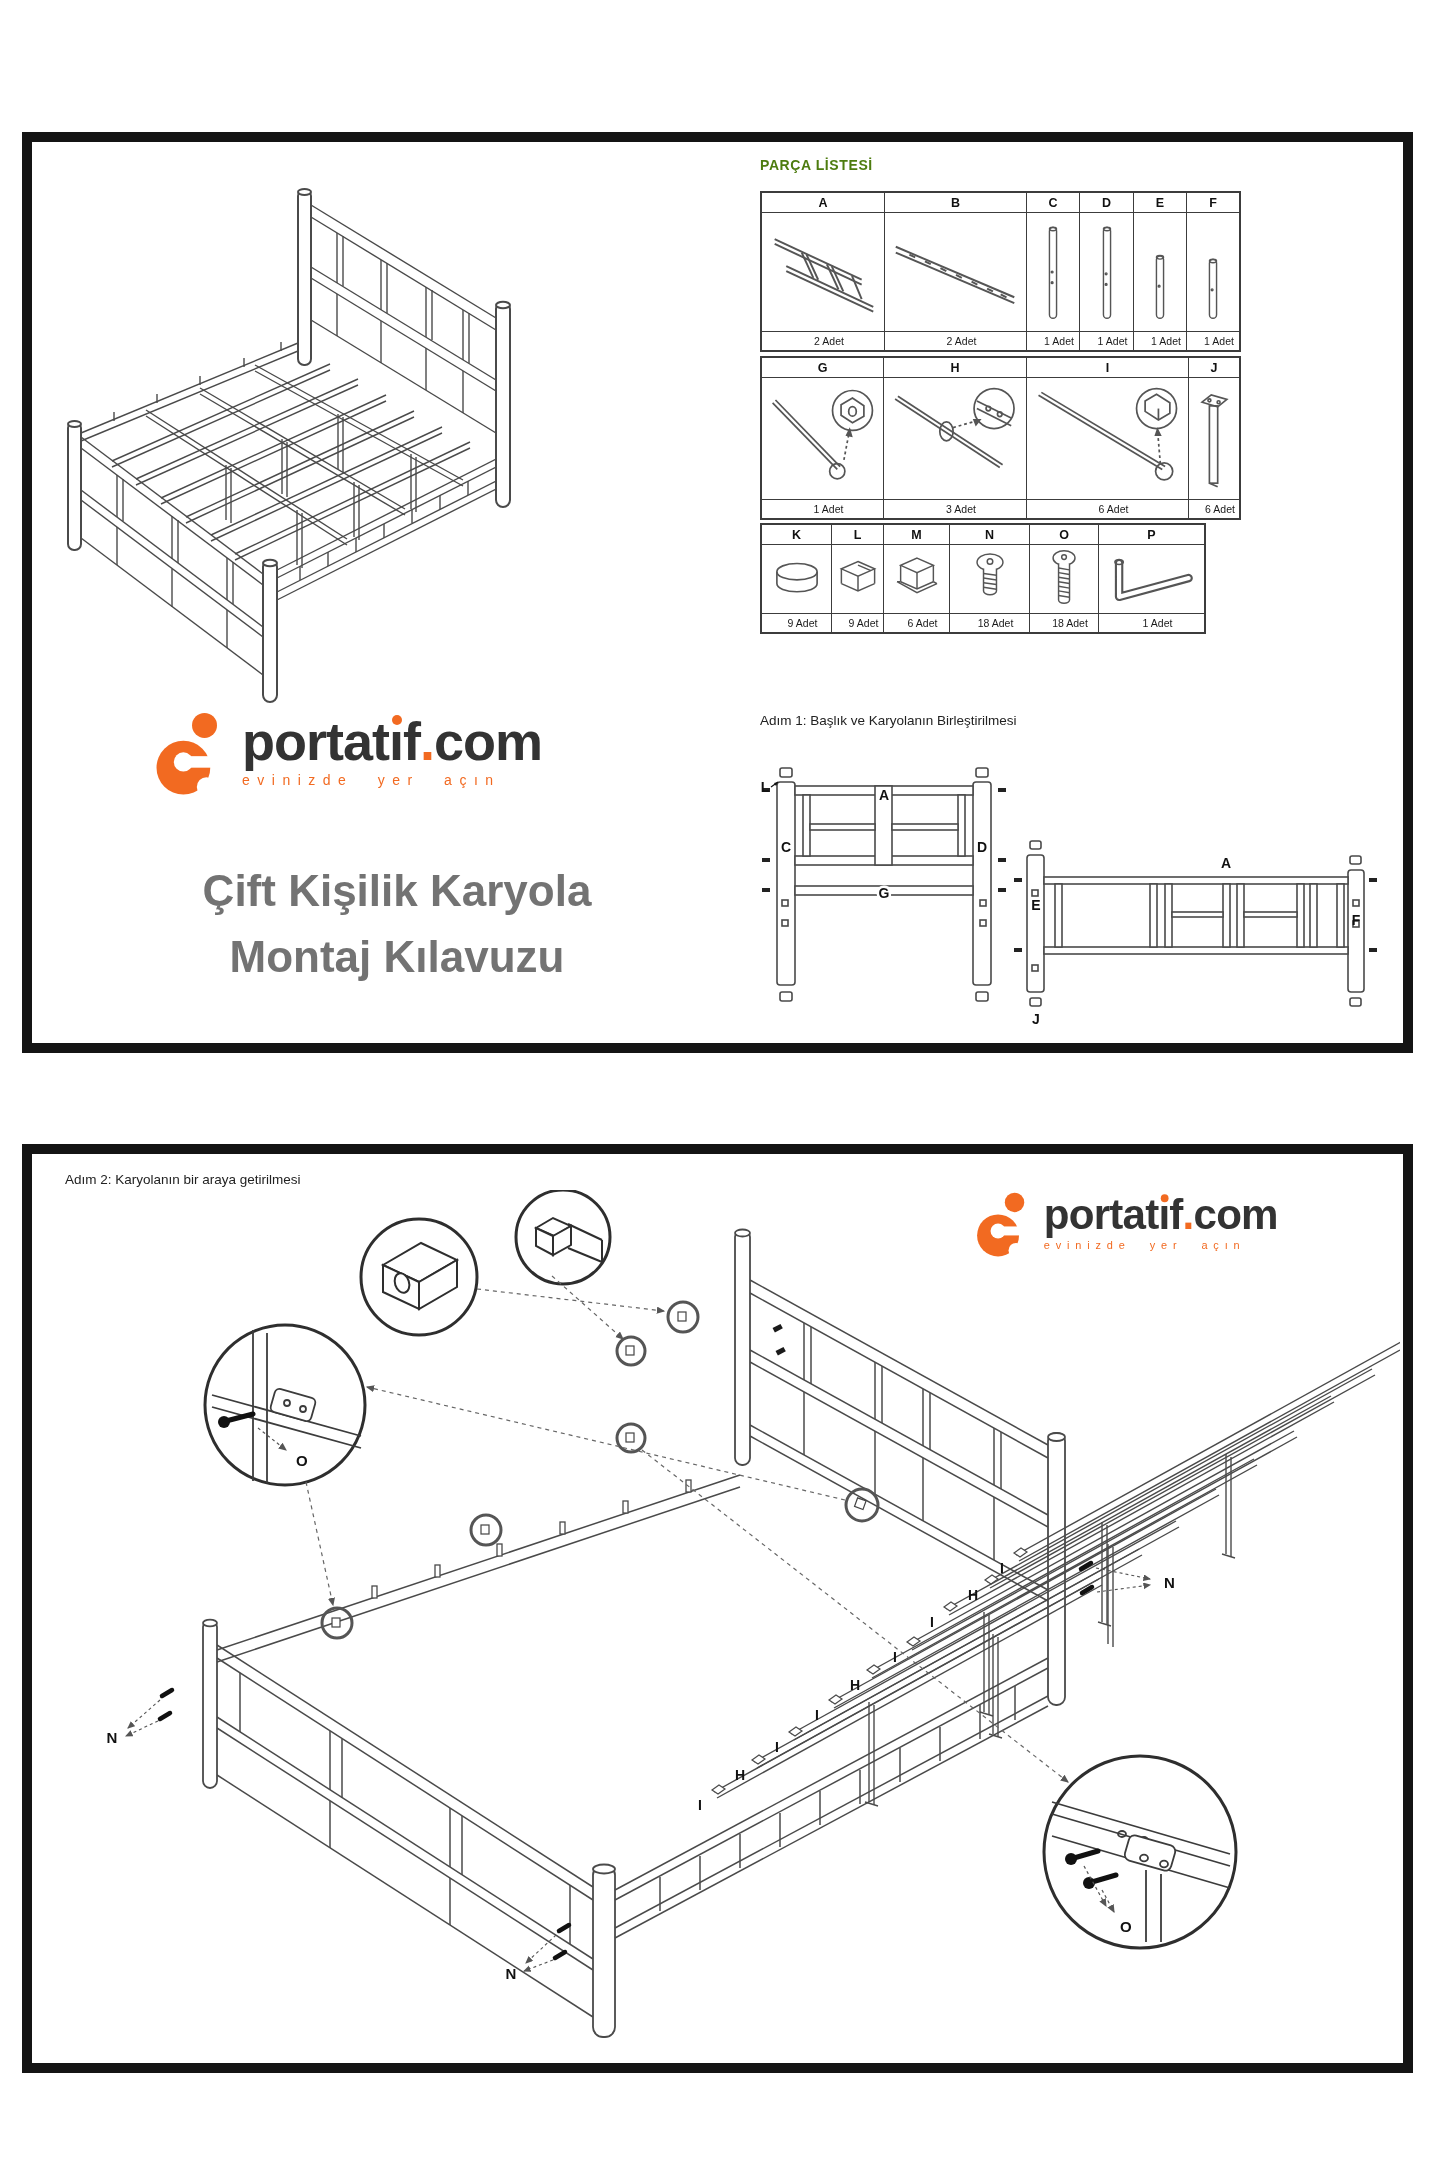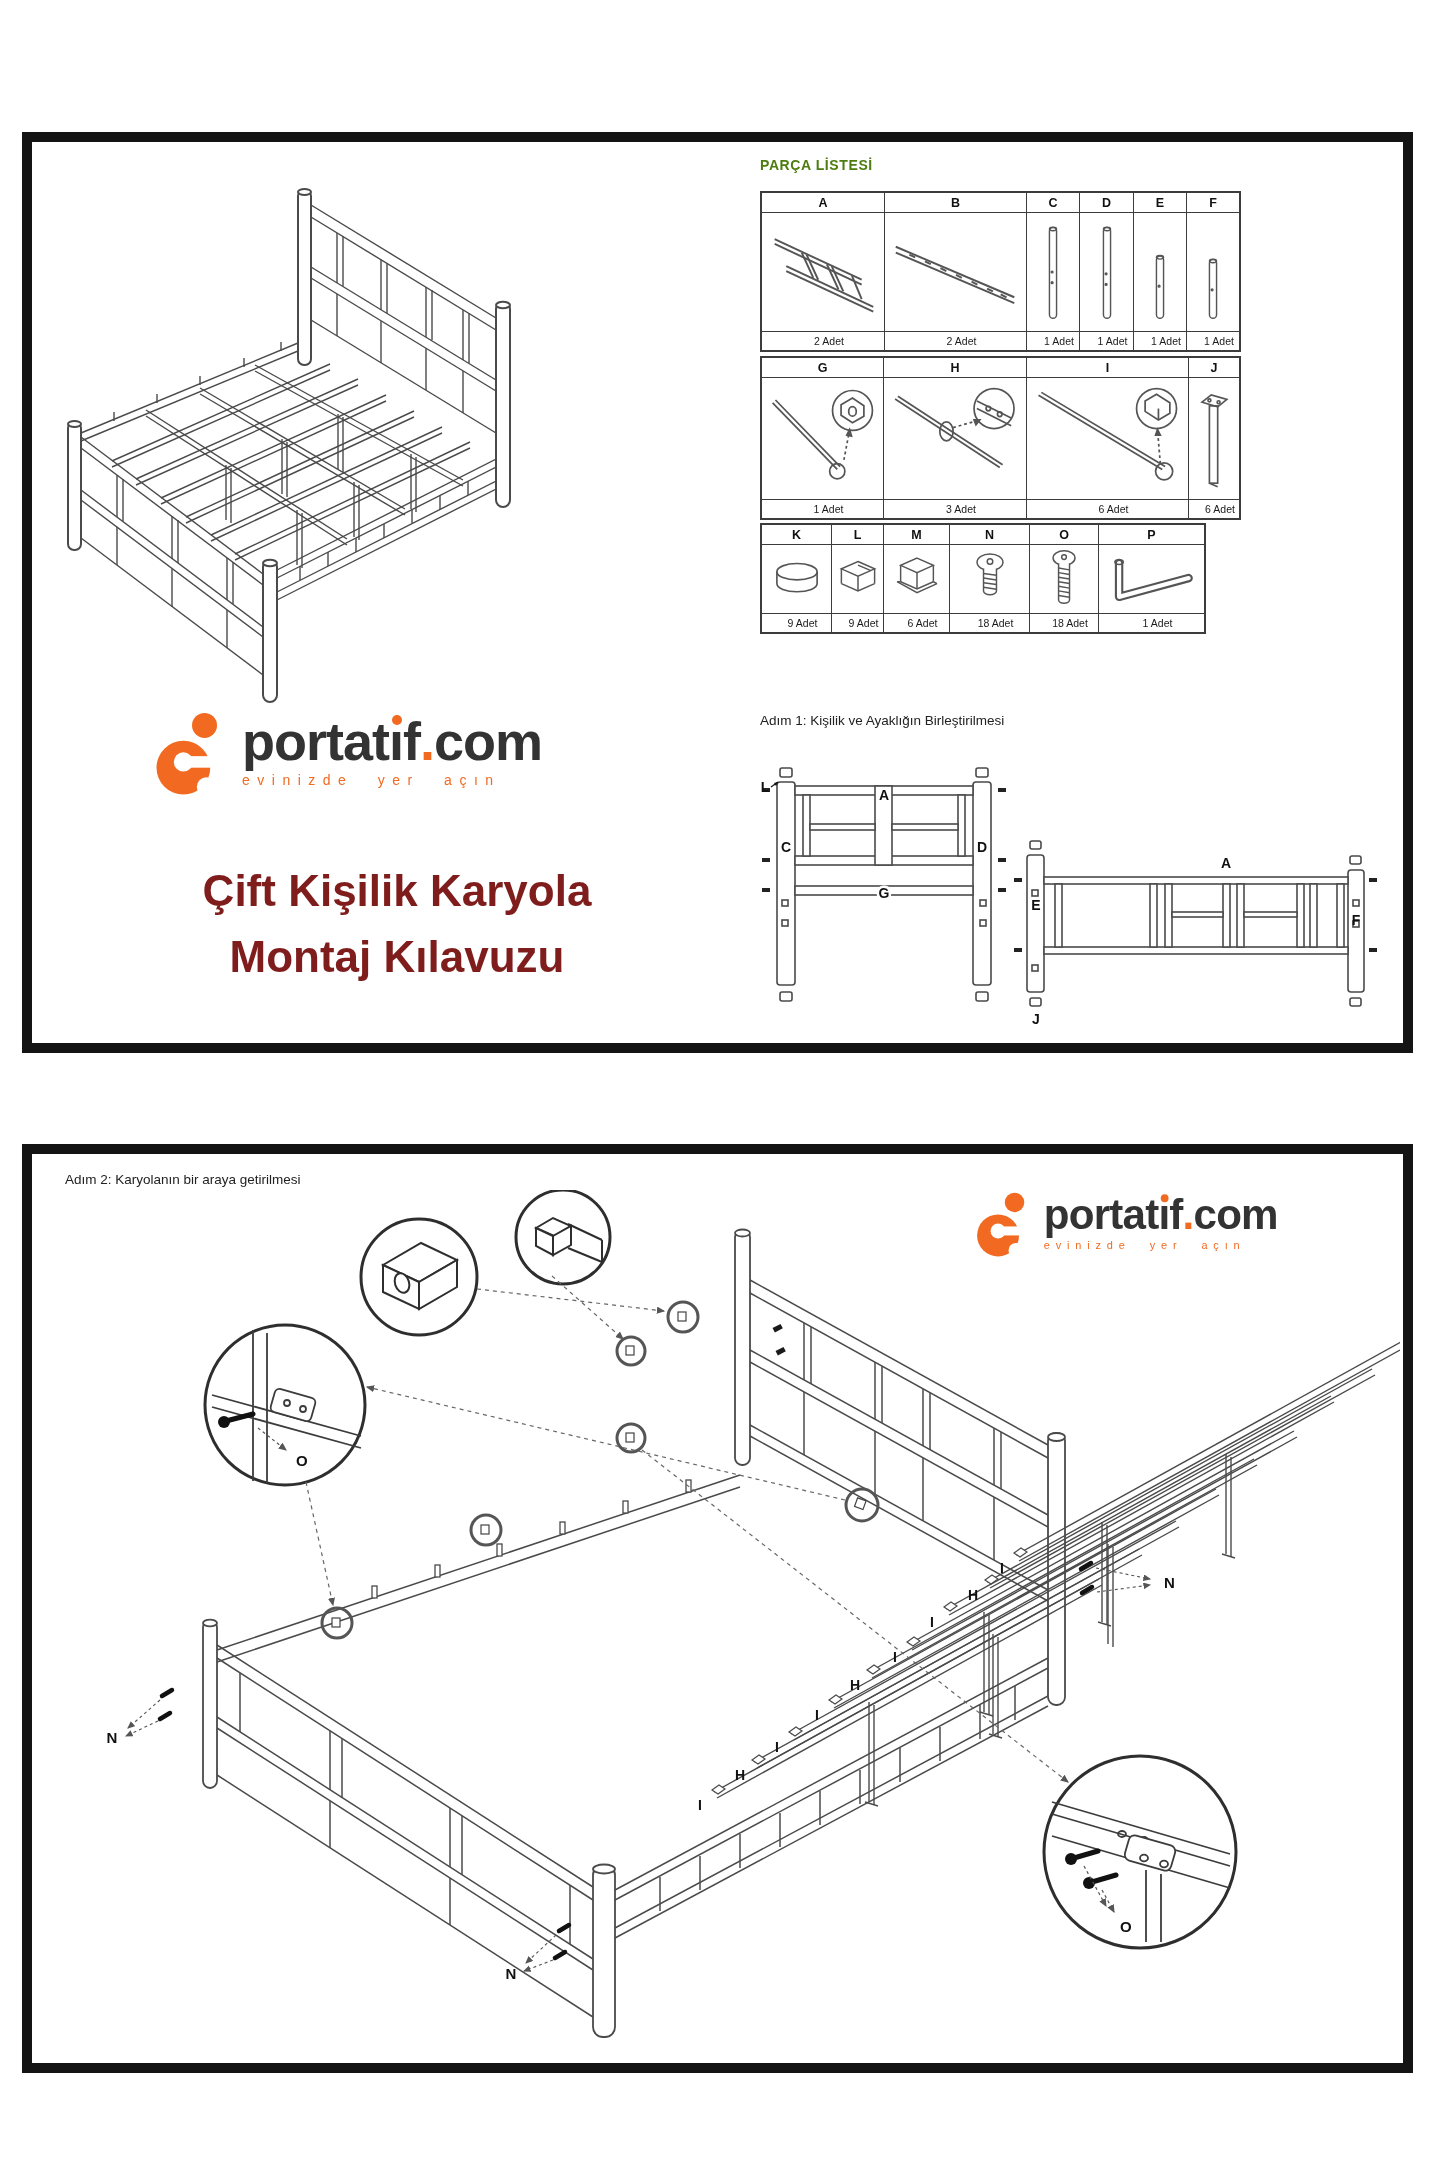--- a/index.html
+++ b/index.html
@@ -23,21 +23,21 @@
   .step{font-size:13.5px;color:#222;}
   
   .logo{display:flex;align-items:flex-start;}
   .logo-txt{margin-left:6px;}
   .brand{font-size:54px;font-weight:900;color:#333;letter-spacing:-1px;line-height:58px;white-space:nowrap;}
   .brand .ii{position:relative;}
   .brand .idot{position:absolute;left:3px;top:4px;width:10px;height:10px;border-radius:50%;background:#F26A21;}
   .brand .odot{color:#F26A21;}
   .tagline{font-size:14px;color:#F26A21;letter-spacing:7.5px;word-spacing:13px;margin-top:2px;white-space:nowrap;}
   
-  .big-title{width:650px;text-align:center;font-size:44px;font-weight:700;line-height:66px;color:#7f1d1d;}
+  .big-title{width:650px;text-align:center;font-size:44px;font-weight:700;line-height:66px;color:#737373;}
   svg text{font-family:"Liberation Sans","DejaVu Sans",sans-serif;}
 </style>
 </head>
 <body>
 
 <div class="sheet">
 
   <div class="panel" id="p1">
 
     <svg class="abs" style="left:8px;top:8px" width="690" height="565" viewBox="0 0 690 565">
@@ -427,21 +427,21 @@
             <path d="M18,16 L18,52 L92,32" stroke="#fff" stroke-width="4.5"></path>
             <ellipse cx="18" cy="15" rx="4.5" ry="2.5" stroke="#555" stroke-width="1.6"></ellipse>
               </g>
             </svg>
         </div>
         <div class="pq">1 Adet</div>
       </div>
     </div>
 
 
-    <div class="step abs" style="left:728px;top:571px">Adım 1: Kişilik ve Ayaklığın Birleştirilmesi</div>
+    <div class="step abs" style="left:728px;top:571px">Adım 1: Başlık ve Karyolanın Birleştirilmesi</div>
 
     <svg class="abs" style="left:723px;top:598px" width="650" height="300" viewBox="0 0 650 300">
       <g stroke="#4a4a4a" fill="#fff" stroke-width="1.6">
 
         <g>
           <rect x="22" y="42" width="18" height="203" rx="3"></rect>
           <rect x="25" y="28" width="12" height="9" rx="2"></rect>
           <rect x="25" y="252" width="12" height="9" rx="2"></rect>
           <rect x="218" y="42" width="18" height="203" rx="3"></rect>
           <rect x="221" y="28" width="12" height="9" rx="2"></rect>

